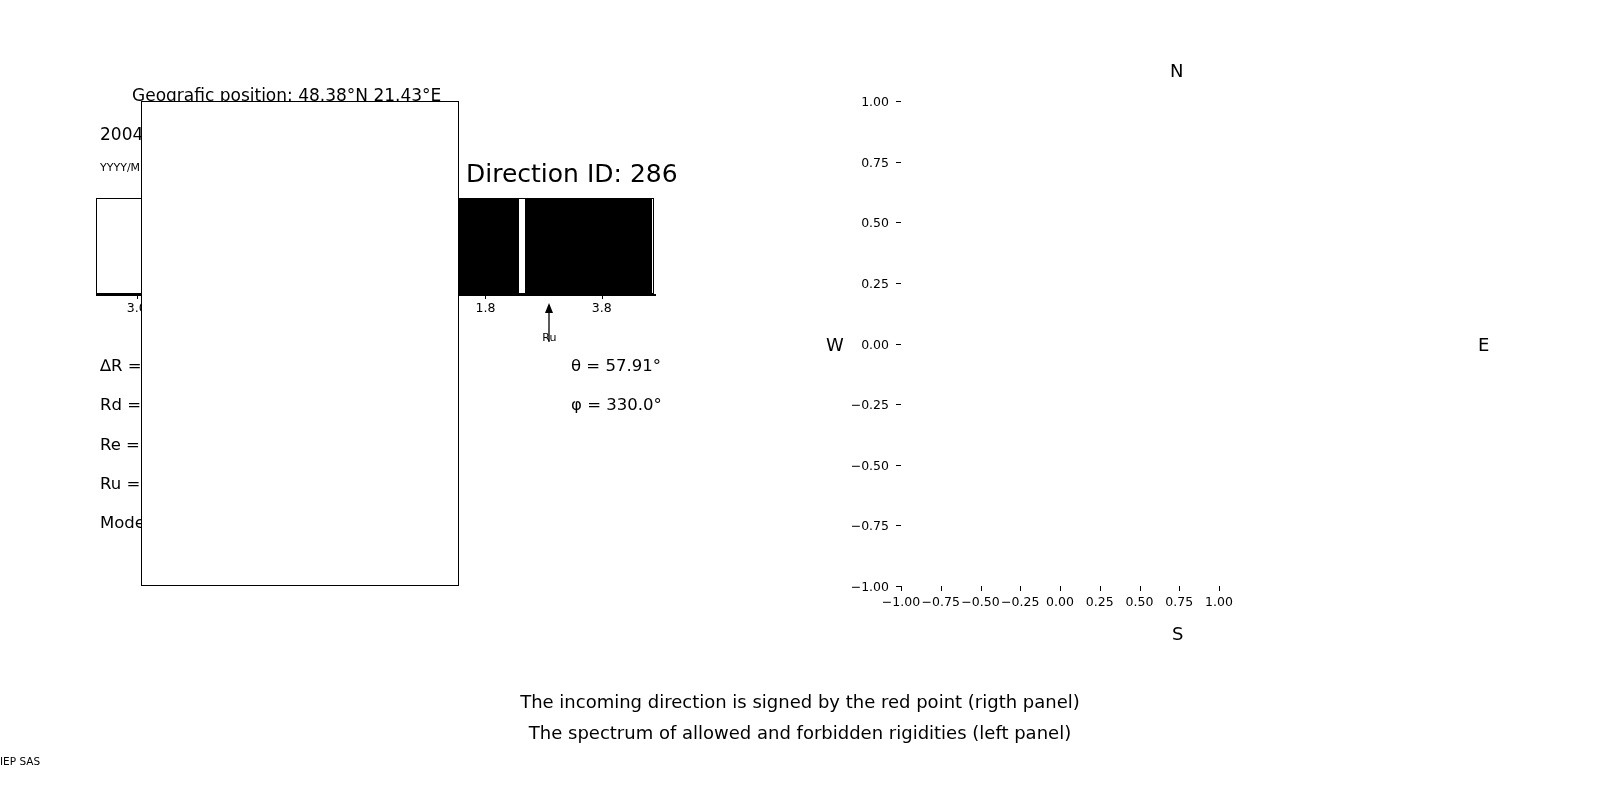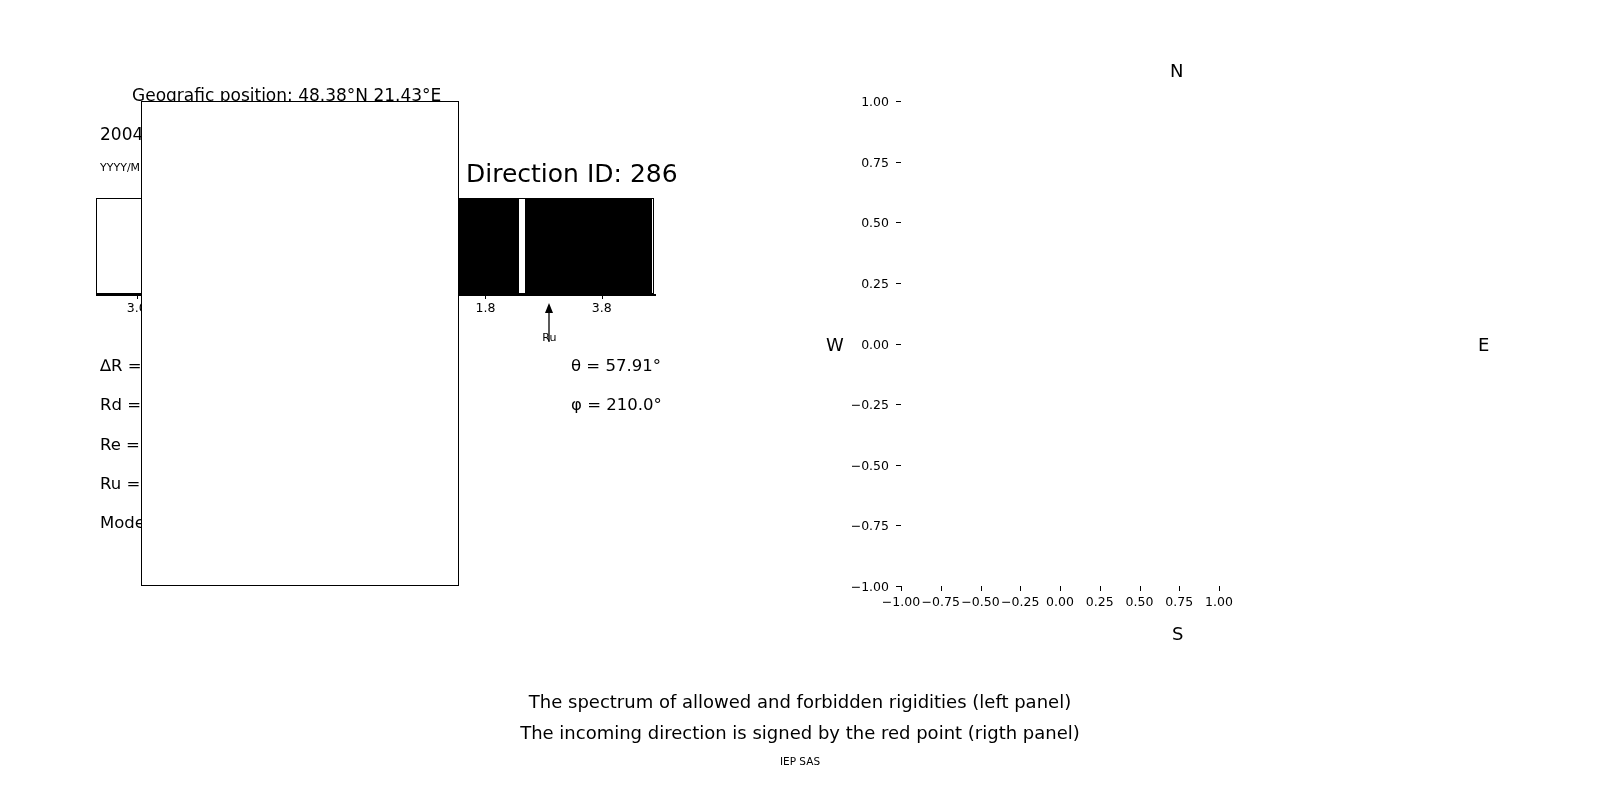--- a/index.html
+++ b/index.html
@@ -64,21 +64,21 @@
 
   .compass{position:absolute;font-size:18px;white-space:nowrap;}
   #cmp-N{left:1170px;top:60px;}
   #cmp-S{left:1172px;top:623px;}
   #cmp-W{left:826px;top:334px;}
   #cmp-E{left:1478px;top:334px;}
 
   
   #caption{position:absolute;left:0;top:686px;width:1600px;text-align:center;}
   #caption .cl{font-size:18px;line-height:31px;}
-  #footer{position:absolute;left:0;top:755px;width:1600px;text-align:center;
+  #footer{position:absolute;left:0;top:755px;width:1600px;
           font-size:10.5px;}
 </style>
 </head>
 <body>
 
 <div id="left-panel">
 
   <div class="txt" id="geo-position">Geografic position: 48.38°N 21.43°E</div>
 
   <div class="txt" id="datetime">2004/06/24 09:00:00</div>
@@ -123,21 +123,21 @@
       <div class="tick" style="left: 505.687px;"></div>
       <div class="ticklabel" style="left: 505.687px;">3.8</div>
     </div>
 
   <div class="param" id="p-dR">∆R = 0.01</div>
   <div class="param" id="p-Rd">Rd = 3.06 GV</div>
   <div class="param" id="p-Re">Re = 3.26 GV</div>
   <div class="param" id="p-Ru">Ru = 3.71 GV</div>
   <div class="param" id="p-model">Model: Tsyganenko 05</div>
   <div class="param" id="p-theta">θ = 57.91°</div>
-  <div class="param" id="p-phi">φ = 210.0°</div>
+  <div class="param" id="p-phi">φ = 330.0°</div>
 <div class="marker-arrow" style="left: 164.562px; top: 302px;">
       <svg width="14" height="40" viewBox="0 0 14 40">
         <line x1="7" y1="40" x2="7" y2="7" stroke="#000" stroke-width="1.3"></line>
         <polygon points="7,1 3,11 11,11" fill="#000"></polygon>
       </svg>
     </div>
     <div class="marker-label" style="left: 171.562px; top: 331px;">Rd</div>
     <div class="marker-arrow" style="left: 280.812px; top: 302px;">
       <svg width="14" height="40" viewBox="0 0 14 40">
         <line x1="7" y1="40" x2="7" y2="7" stroke="#000" stroke-width="1.3"></line>
@@ -860,22 +860,22 @@
     <div class="gridline-h" style="top: 60.625px; background: rgb(242, 242, 242);"></div>
   </div>
 <div id="plot-frame"></div>
 
 <div class="compass" id="cmp-N">N</div>
 <div class="compass" id="cmp-S">S</div>
 <div class="compass" id="cmp-W">W</div>
 <div class="compass" id="cmp-E">E</div>
 
 <div id="caption">
+  <div class="cl">The incoming direction is signed by the red point (rigth panel)</div>
   <div class="cl">The spectrum of allowed and forbidden rigidities (left panel)</div>
-  <div class="cl">The incoming direction is signed by the red point (rigth panel)</div>
 </div>
 <div id="footer">IEP SAS</div>
 
 <div class="ytick" style="left: 896px; top: 586px;"></div>
 <div class="ylabel" style="left: 835px; width: 54px; top: 586px;">−1.00</div>
 <div class="ytick" style="left: 896px; top: 525.375px;"></div>
 <div class="ylabel" style="left: 835px; width: 54px; top: 525.375px;">−0.75</div>
 <div class="ytick" style="left: 896px; top: 464.75px;"></div>
 <div class="ylabel" style="left: 835px; width: 54px; top: 464.75px;">−0.50</div>
 <div class="ytick" style="left: 896px; top: 404.125px;"></div>

